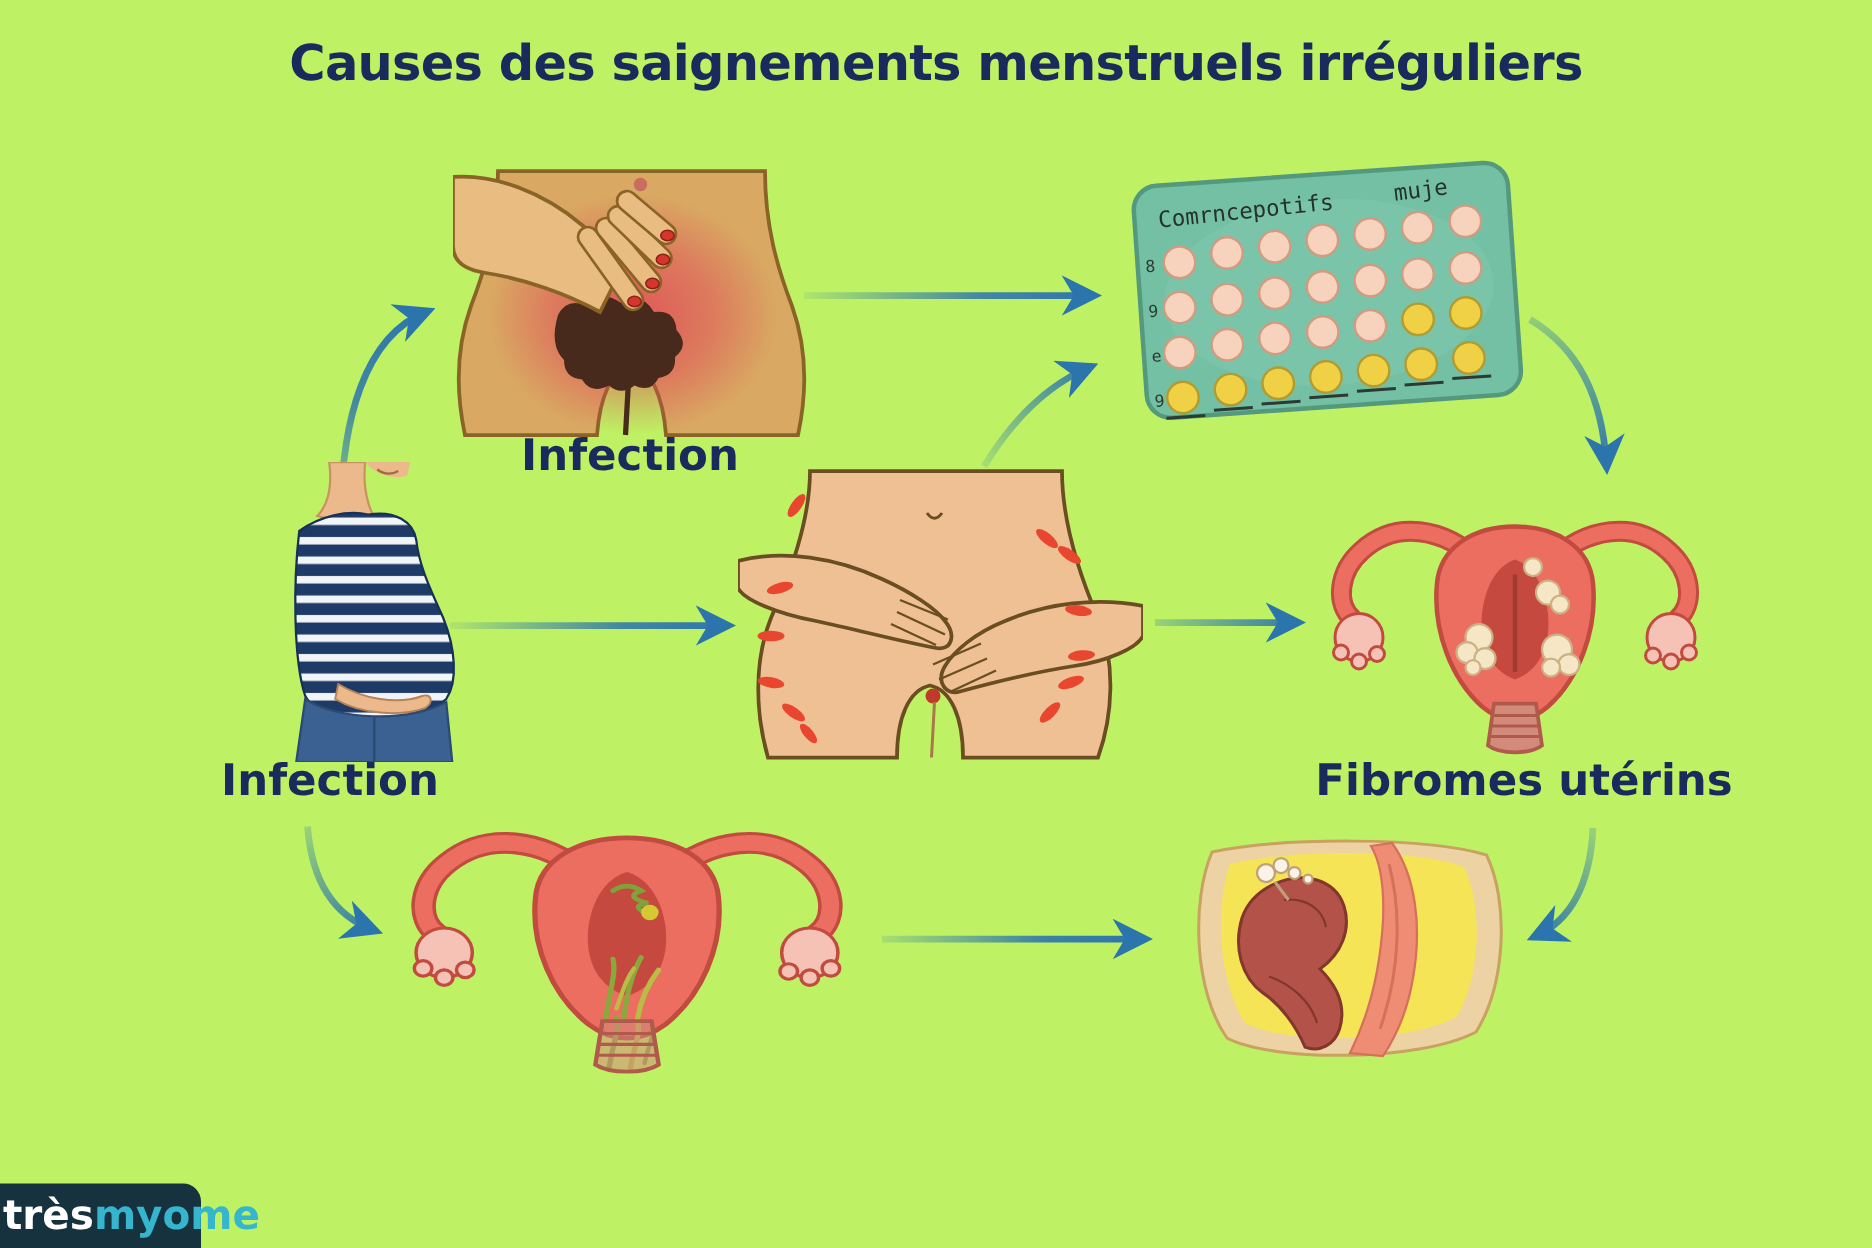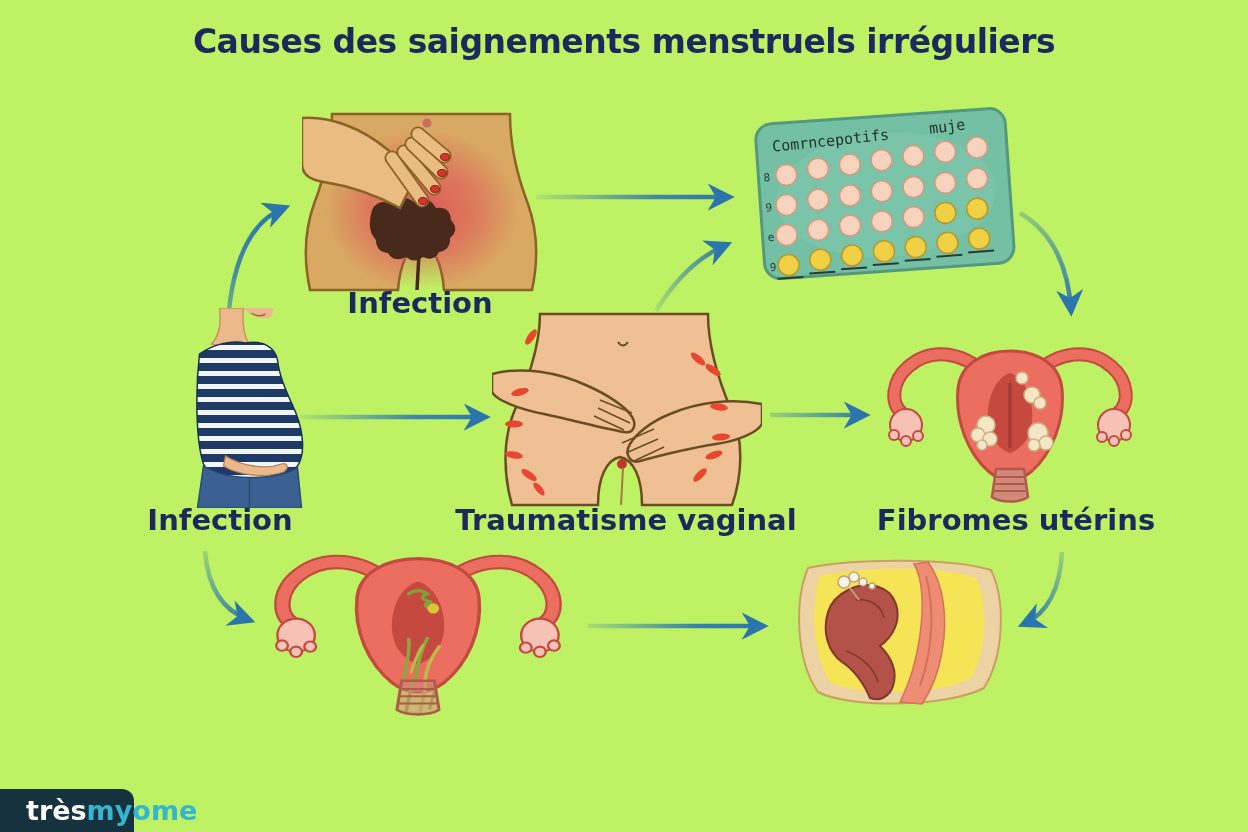--- a/index.html
+++ b/index.html
@@ -5,21 +5,21 @@
   html,body{margin:0;padding:0;}
   body{font-family:"DejaVu Sans","Liberation Sans",sans-serif;}
   .canvas{position:relative;width:1248px;height:832px;background:#bef264;overflow:hidden;}
   .title{position:absolute;left:0;top:22px;width:100%;margin:0;text-align:center;
          font-size:33px;font-weight:700;color:#1a2a5c;letter-spacing:-.5px;}
   .arrows{position:absolute;left:0;top:0;width:1248px;height:832px;pointer-events:none;}
   .illus{position:absolute;}
   .nodelabel{position:absolute;transform:translateX(-50%);text-align:center;white-space:nowrap;
              font-size:29px;font-weight:700;color:#1a2a5c;line-height:27px;}
   .logo{position:absolute;left:0;bottom:0;height:43px;width:134px;background:#15323e;
-        border-radius:0 12px 0 0;display:flex;align-items:center;padding-left:26px;box-sizing:border-box;}
+        border-radius:0 12px 0 0;display:flex;align-items:center;padding-left:2px;box-sizing:border-box;}
   .logo span{font-size:27px;font-weight:700;line-height:1;}
   .logo .p1{color:#ffffff;}
   .logo .p2{color:#35b6ce;}
   .packtext{font-family:"DejaVu Sans Mono","Liberation Mono",monospace;}
 </style>
 </head>
 <body>
 
 <div class="canvas">
 
@@ -311,21 +311,20 @@
       <circle cx="58" cy="26" r="6"></circle>
         <circle cx="68" cy="21" r="5"></circle>
         <circle cx="77" cy="26" r="4"></circle>
         <circle cx="86" cy="30" r="3"></circle>
     </g>
     <path d="M64,32 L73,44" stroke="#bfa07a" stroke-width="2"></path>
   </svg>
 
   <div class="nodelabel" style="left:420px;top:290px">Infection</div>
   <div class="nodelabel" style="left:220px;top:507px">Infection</div>
-  <div class="nodelabel" style="left:626px;top:507px">Traumatisme vaginal</div>
   <div class="nodelabel" style="left:1016px;top:507px">Fibromes utérins</div>
 
   <div class="logo">
     <span class="p1">très</span>
       <span class="p2">myome</span>
   </div>
 
 </div>
 
 </body></html>

